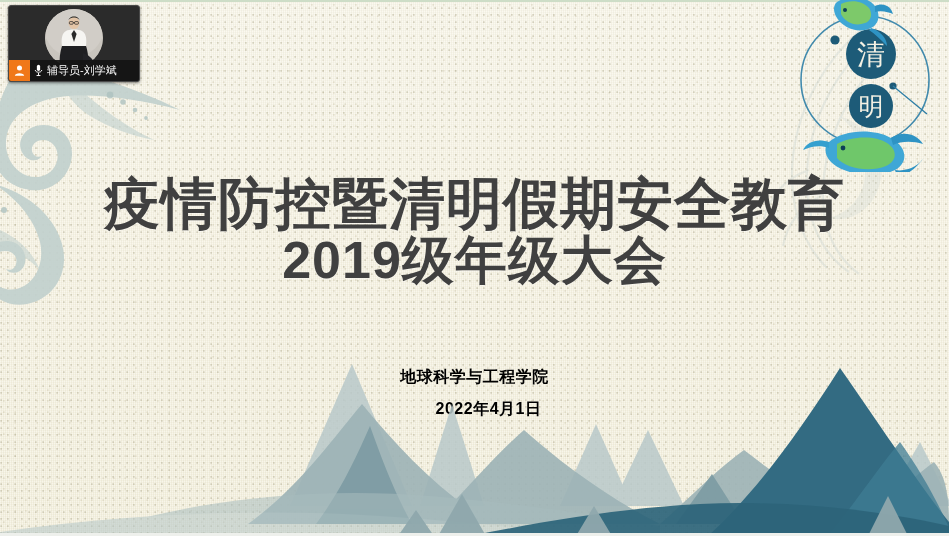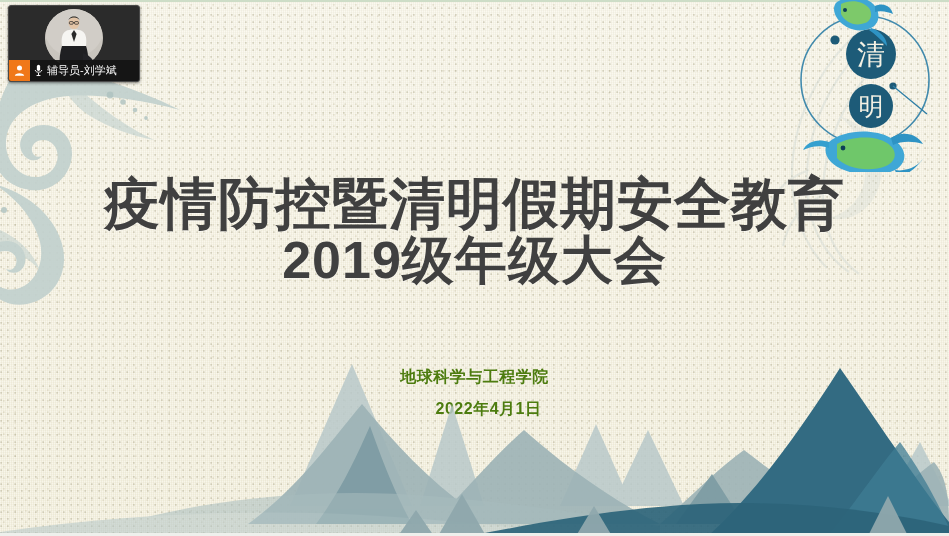--- a/index.html
+++ b/index.html
@@ -69,21 +69,21 @@
     line-height: 1.08;
     text-shadow: 0 1px 0 rgba(255,255,255,.35);
   }
   #title-line-1 { top: 174px; font-size: 56px; }
   #title-line-2 { top: 232px; font-size: 52px; }
 
   .subline {
     position: absolute;
     left: 0; right: 0;
     text-align: center;
-    color: #4d7c0f;
+    color: #000000;
     font-weight: 700;
     font-size: 16px;
     letter-spacing: .5px;
   }
   #dept-line { top: 367px; }
   #date-line { top: 399px; margin-left: 28px; }
 
   
   #video-tile {
     position: absolute;

